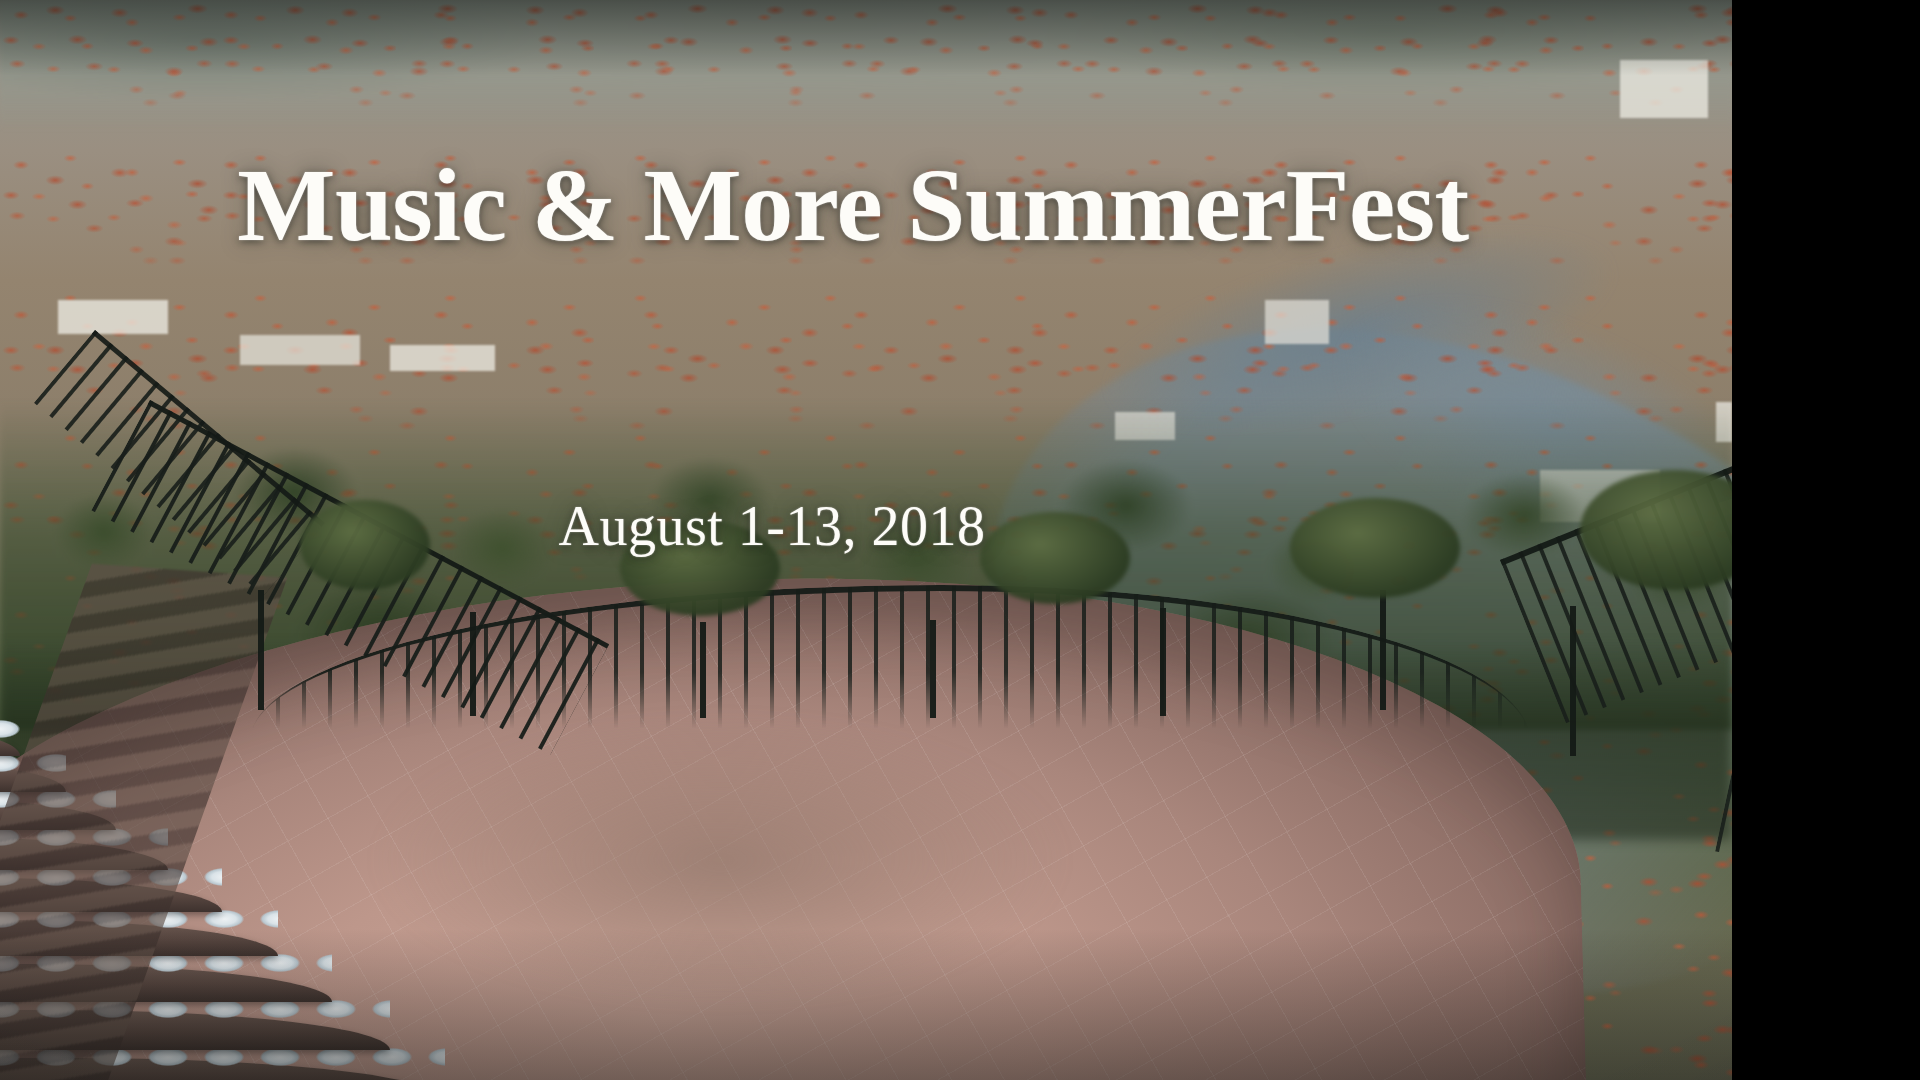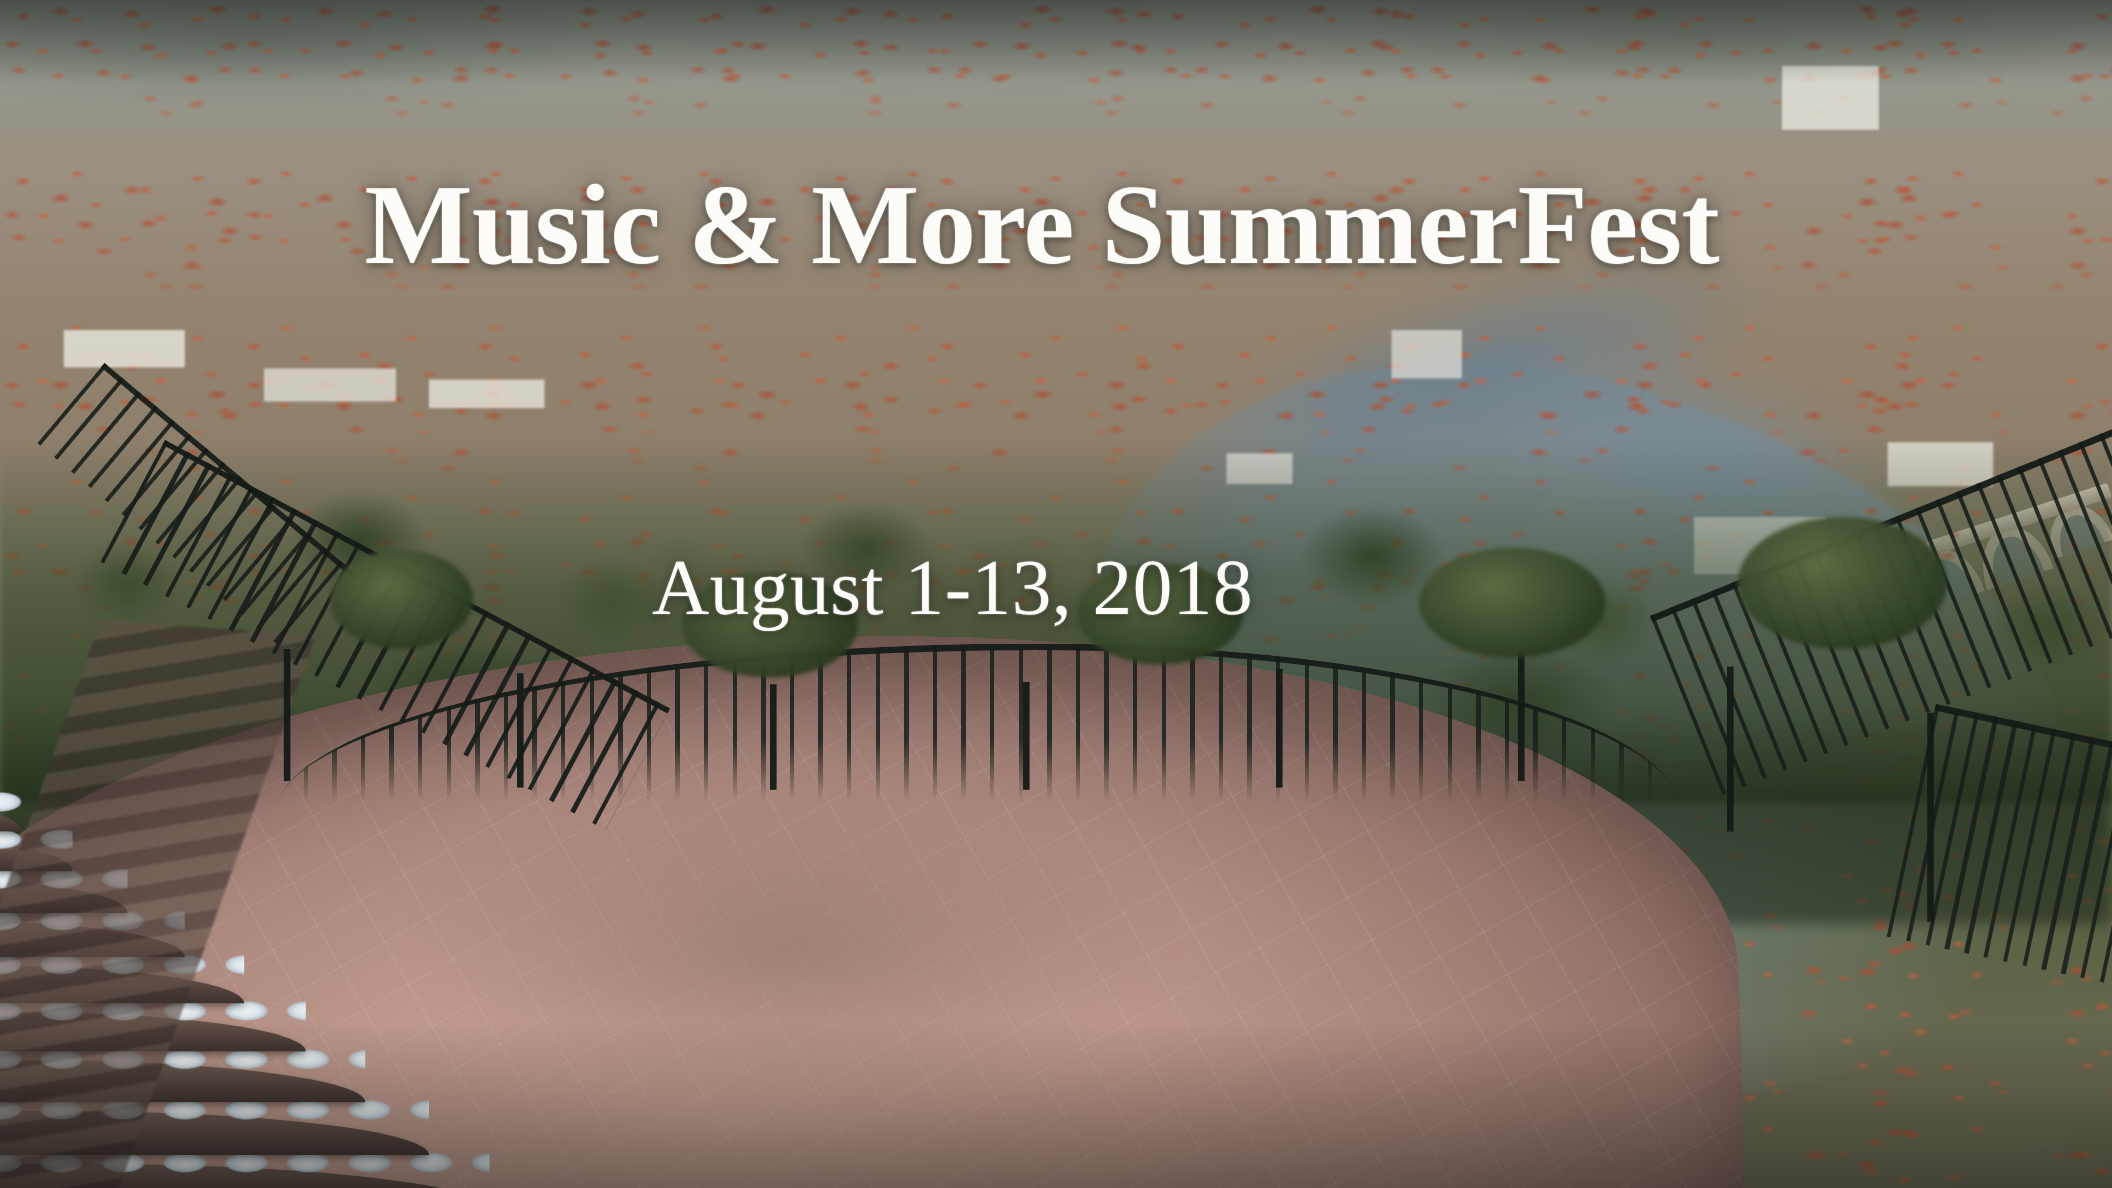--- a/index.html
+++ b/index.html
@@ -9,21 +9,21 @@
   }
   body {
     width: 1920px;
     height: 1080px;
     overflow: hidden;
     font-family: "Liberation Serif", serif;
   }
 
   #poster {
     position: relative;
-    width: 1920px;
+    width: 1732px;
     height: 1080px;
     overflow: hidden;
     background: #6e7a6a;
   }
 
   
   .photo {
     position: absolute;
     inset: 0;
     overflow: hidden;
@@ -376,21 +376,21 @@
     font-size: 74px;
     font-weight: 400;
     letter-spacing: 0px;
     line-height: 1;
   }
   .dateline {
     position: absolute;
     top: 498px;
     left: 50%;
     transform: translateX(-50%) translateX(-94px);
-    font-size: 72px;
+    font-size: 56px;
     font-weight: 400;
     letter-spacing: 0.5px;
     line-height: 1;
   }
 </style>
 </head>
 <body>
 
 <div id="poster">
 

